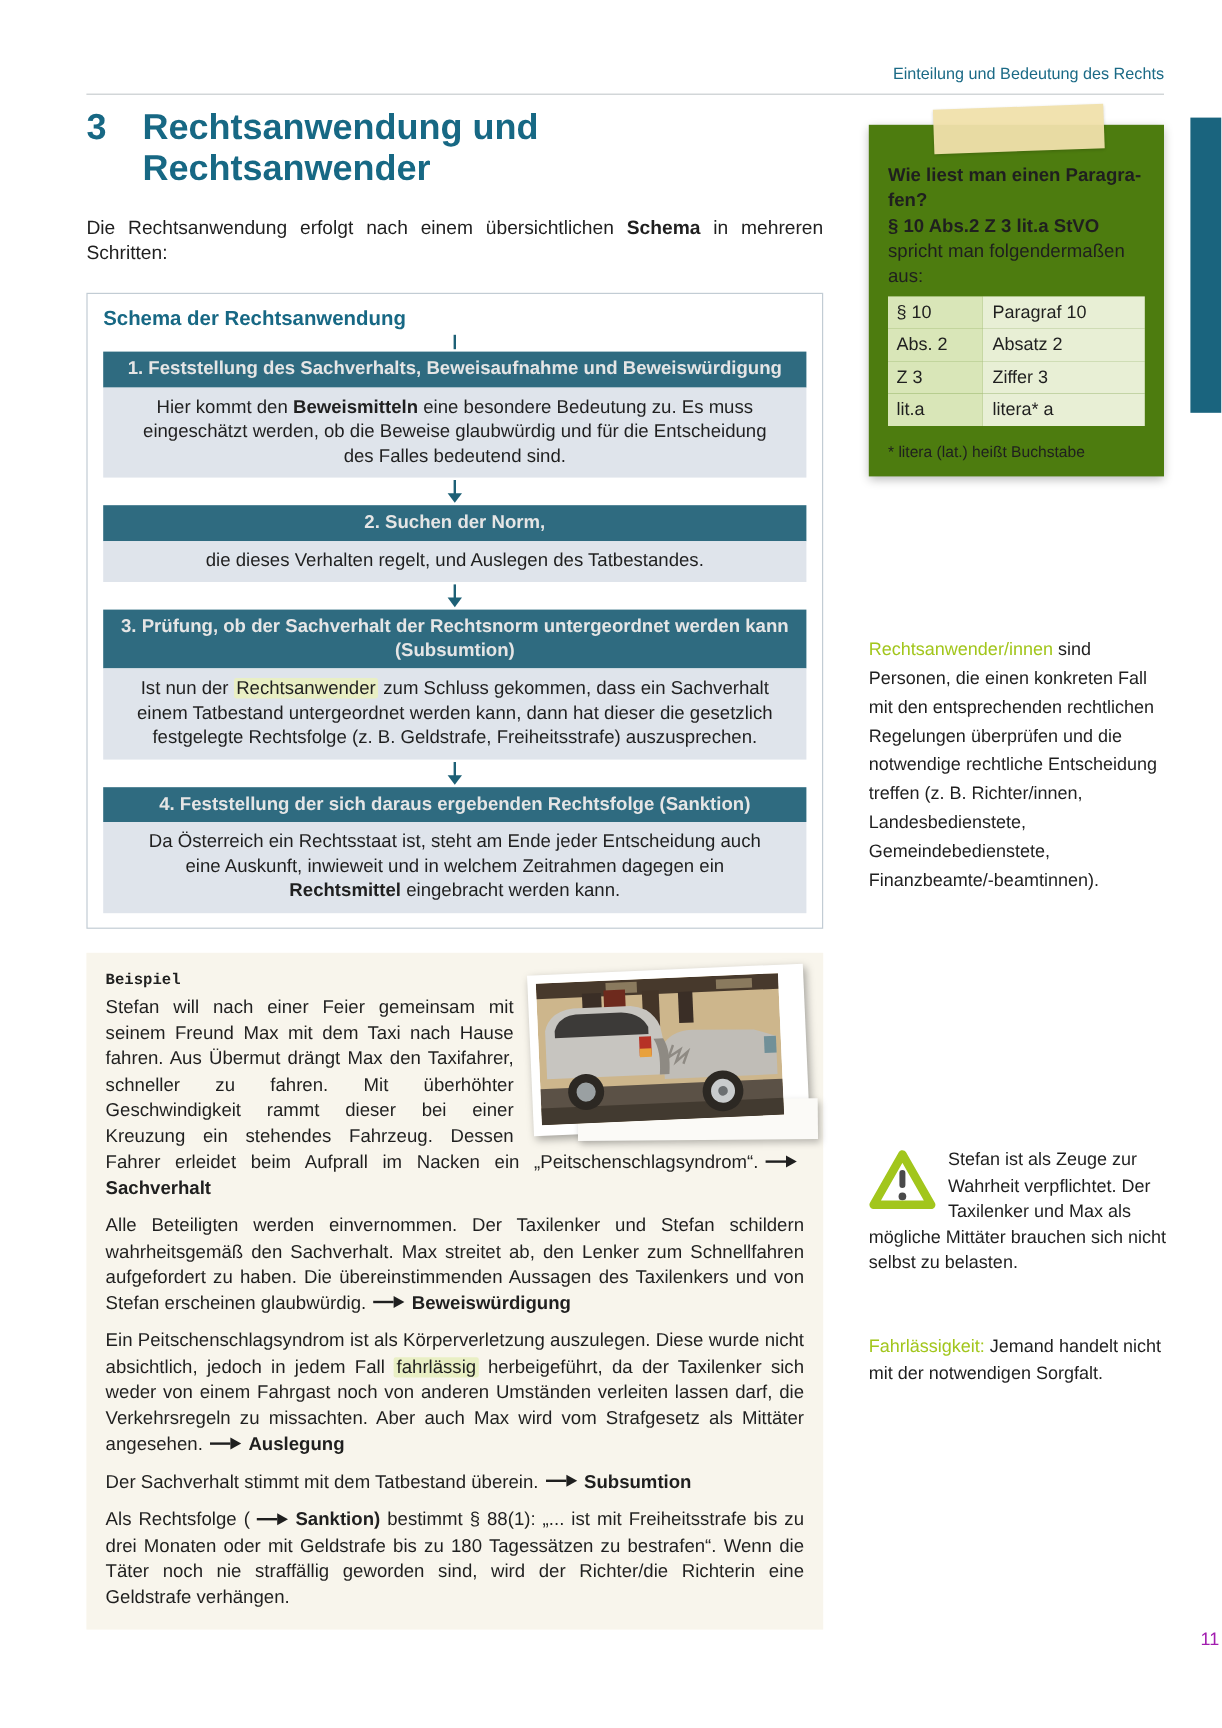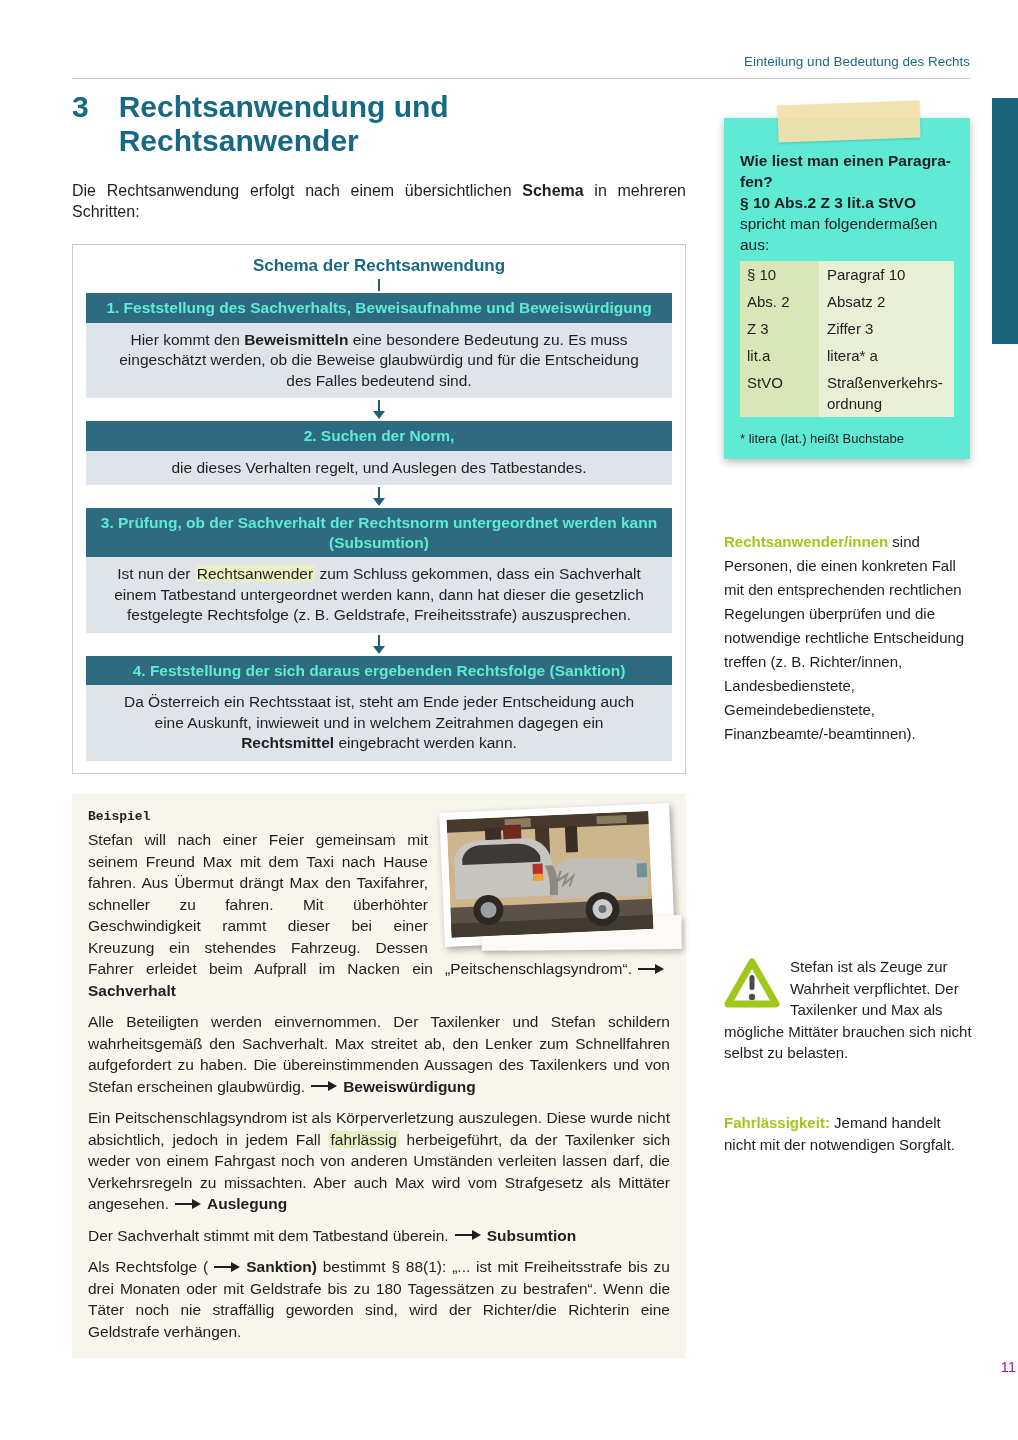--- a/index.html
+++ b/index.html
@@ -14,23 +14,23 @@
   .side-tab{position:absolute;right:0;top:98px;width:26px;height:246px;background:#1a647e;}
 
   
   .main{position:absolute;left:72px;top:90px;width:614px;}
   .chapter{display:flex;gap:30px;color:#176884;font-weight:bold;font-size:30px;line-height:34px;margin:0;}
   .intro{margin:22px 0 0 0;font-size:16px;line-height:21px;text-align:justify;}
   .intro b{font-weight:bold;}
 
   
   .schema-box{margin-top:22px;border:1px solid #c2ccd4;padding:10px 13px 12px;background:#ffffff;}
-  .schema-title{color:#176884;font-weight:bold;font-size:17px;text-align:center;line-height:22px;}
+  .schema-title{color:#176884;font-weight:bold;font-size:17px;line-height:22px;}
   .connector{width:2px;height:12px;background:#1d6076;margin:2px auto 2px;}
-  .step-bar{background:#2f6b80;color:#5eead4;font-weight:bold;font-size:15.5px;line-height:19.5px;
+  .step-bar{background:#2f6b80;color:#e5e5e5;font-weight:bold;font-size:15.5px;line-height:19.5px;
     text-align:center;padding:5px 10px;}
   .step-body{background:#dfe4eb;font-size:15.5px;line-height:20.5px;text-align:center;padding:7px 24px;}
   .step-body b{font-weight:bold;}
   .varrow{position:relative;width:12px;height:19px;margin:2px auto 2px;}
   .varrow::before{content:"";position:absolute;left:5px;top:0;width:2px;height:12px;background:#1d6076;}
   .varrow::after{content:"";position:absolute;left:0;top:11px;border-left:6px solid transparent;
     border-right:6px solid transparent;border-top:8px solid #1d6076;}
   .hl{background:#e9efc4;border-radius:2px;padding:0 2px;}
 
   
@@ -45,34 +45,34 @@
     border-top:5px solid transparent;border-bottom:5px solid transparent;}
   .photo{float:right;width:216px;padding:7px 7px 9px;background:#ffffff;
     box-shadow:2px 3px 7px rgba(0,0,0,0.35);transform:rotate(-2.5deg);
     margin:2px -2px 10px 14px;position:relative;z-index:1;}
   .photo::after{content:"";position:absolute;right:-7px;bottom:-9px;width:200px;height:34px;
     background:#fbfaf7;box-shadow:2px 3px 6px rgba(0,0,0,0.25);transform:rotate(2deg);z-index:-1;}
   .photo svg{display:block;}
 
   
   .sidebar{position:absolute;left:724px;top:0;width:250px;font-size:15px;}
-  .note-card{position:absolute;top:118px;left:0;width:214px;background:#5eead4;
+  .note-card{position:absolute;top:104px;left:0;width:214px;background:#4d7c0f;
     padding:32px 16px 12px;box-shadow:0 3px 8px rgba(0,0,0,0.28);}
   .tape{position:absolute;top:-15px;left:54px;width:142px;height:37px;background:#f1e1ab;
     transform:rotate(-2deg);box-shadow:0 1px 3px rgba(0,0,0,0.18);opacity:0.95;}
   .note-t1,.note-t2{font-weight:bold;font-size:15.5px;line-height:21px;white-space:pre-line;}
   .note-t3{font-size:15.5px;line-height:21px;white-space:pre-line;}
   .note-table{margin-top:6px;}
   .nrow{display:flex;}
   .ncell-l{width:72px;background:#d9e6b8;padding:3px 0 3px 7px;font-size:15px;line-height:21px;}
   .ncell-r{flex:1;background:#e8efd5;padding:3px 4px 3px 8px;font-size:15px;line-height:21px;white-space:pre-line;}
   .note-foot{margin-top:13px;font-size:13px;line-height:17px;}
 
   .def1{position:absolute;top:530px;left:0;width:250px;line-height:24px;}
-  .term{color:#a2c61c;font-weight:bold;}
+  .term{color:#a2c61c;font-weight:normal;}
   .warning{position:absolute;top:956px;left:0;width:250px;line-height:21.5px;}
   .warn-icon{float:left;margin:2px 10px 2px 0;}
   .def2{position:absolute;top:1112px;left:0;width:250px;line-height:21.5px;}
 
   .page-num{position:absolute;left:956px;top:1358px;width:60px;text-align:right;
     font-size:15px;color:#a21caf;}
 </style>
 </head>
 <body>
 
@@ -167,25 +167,20 @@
           <div class="ncell-r">Absatz 2</div>
         </div>
         <div class="nrow">
           <div class="ncell-l">Z 3</div>
           <div class="ncell-r">Ziffer 3</div>
         </div>
         <div class="nrow">
           <div class="ncell-l">lit.a</div>
           <div class="ncell-r">litera* a</div>
         </div>
-        <div class="nrow">
-          <div class="ncell-l">StVO</div>
-          <div class="ncell-r">Straßenverkehrs-
-ordnung</div>
-        </div>
       </div>
       <div class="note-foot">* litera (lat.) heißt Buchstabe</div>
     </div>
 
     <div class="def1"><span class="term">Rechtsanwender/innen</span><span> sind Personen, die einen konkreten Fall mit den entsprechenden rechtlichen Regelungen überprüfen und die notwendige rechtliche Entscheidung treffen (z. B. Richter/innen, Landesbedienstete, Gemeindebedienstete, Finanzbeamte/-beamtinnen).</span></div>
 
     <div class="warning">
       <svg class="warn-icon" width="56" height="50" viewBox="0 0 56 50">
         <path d="M28 4 L52 46 L4 46 Z" fill="#ffffff" stroke="#a2c61c" stroke-width="7" stroke-linejoin="round"></path>
         <rect x="25.5" y="17" width="5" height="15" rx="2.5" fill="#4a4a4a"></rect>

